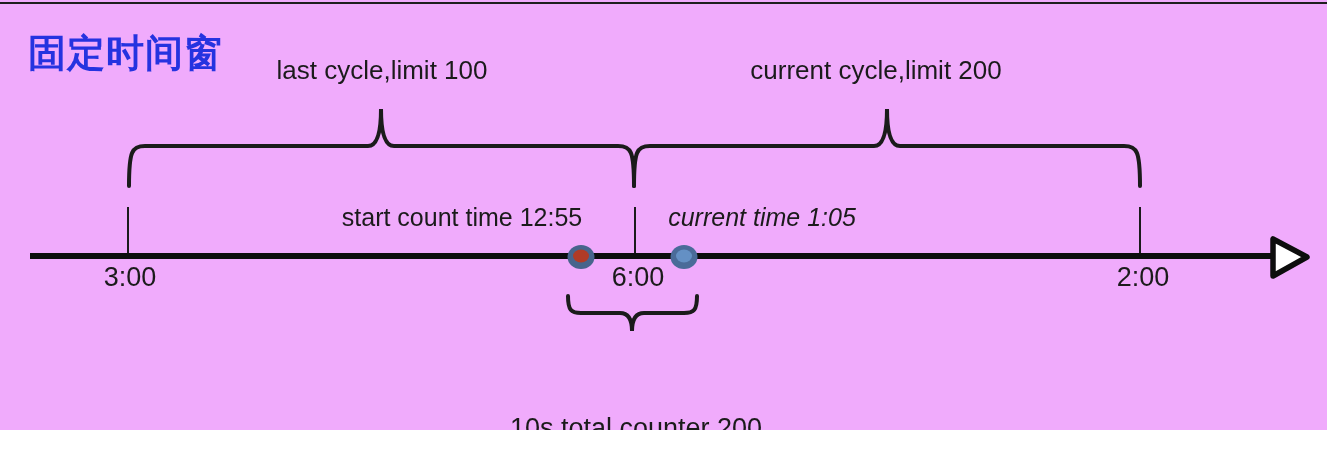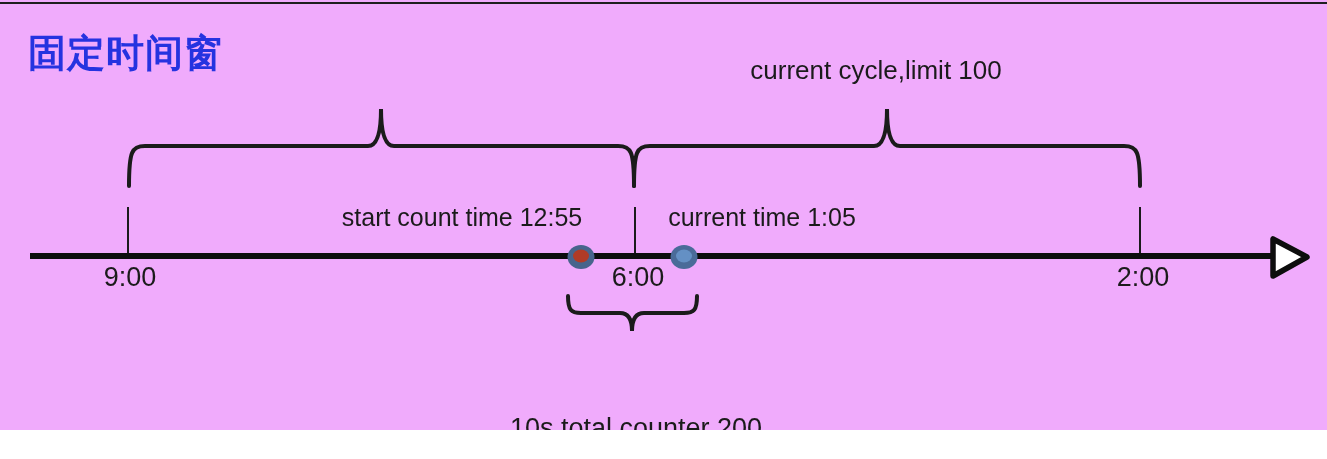--- a/index.html
+++ b/index.html
@@ -61,24 +61,25 @@
     </g>
 
     <g>
       <ellipse cx="684" cy="257" rx="13.5" ry="12" fill="#4A6B99"></ellipse>
       <ellipse cx="684" cy="256" rx="8" ry="6.5" fill="#6490C4"></ellipse>
     </g>
 
     <path d="M 568,296 C 568,310 571,313 581,313 L 620,313 Q 632,313 632,331 Q 632,313 644,313 L 684,313 C 694,313 697,310 697,296" fill="none" stroke="#1b1b1b" stroke-width="4" stroke-linecap="round"></path>
   </svg>
 
-  <div class="lbl lbl-brace" style="left:876px;">current cycle,limit 100</div>
+  <div class="lbl lbl-brace" style="left:382px;">last cycle,limit 100</div>
+  <div class="lbl lbl-brace" style="left:876px;">current cycle,limit 200</div>
 
   <div class="lbl lbl-marker" style="left:462px;">start count time 12:55</div>
-  <div class="lbl lbl-marker" style="left:762px;">current time 1:05</div>
+  <div class="lbl lbl-marker" style="left:762px;font-style:italic;">current time 1:05</div>
 
-  <div class="lbl lbl-tick" style="left:130px;">9:00</div>
+  <div class="lbl lbl-tick" style="left:130px;">3:00</div>
   <div class="lbl lbl-tick" style="left:638px;">6:00</div>
   <div class="lbl lbl-tick" style="left:1143px;">2:00</div>
 
   <div class="lbl lbl-note2" style="left:636px;text-align:center;">10s total counter 200</div>
 
 </div>
 
 </body></html>

